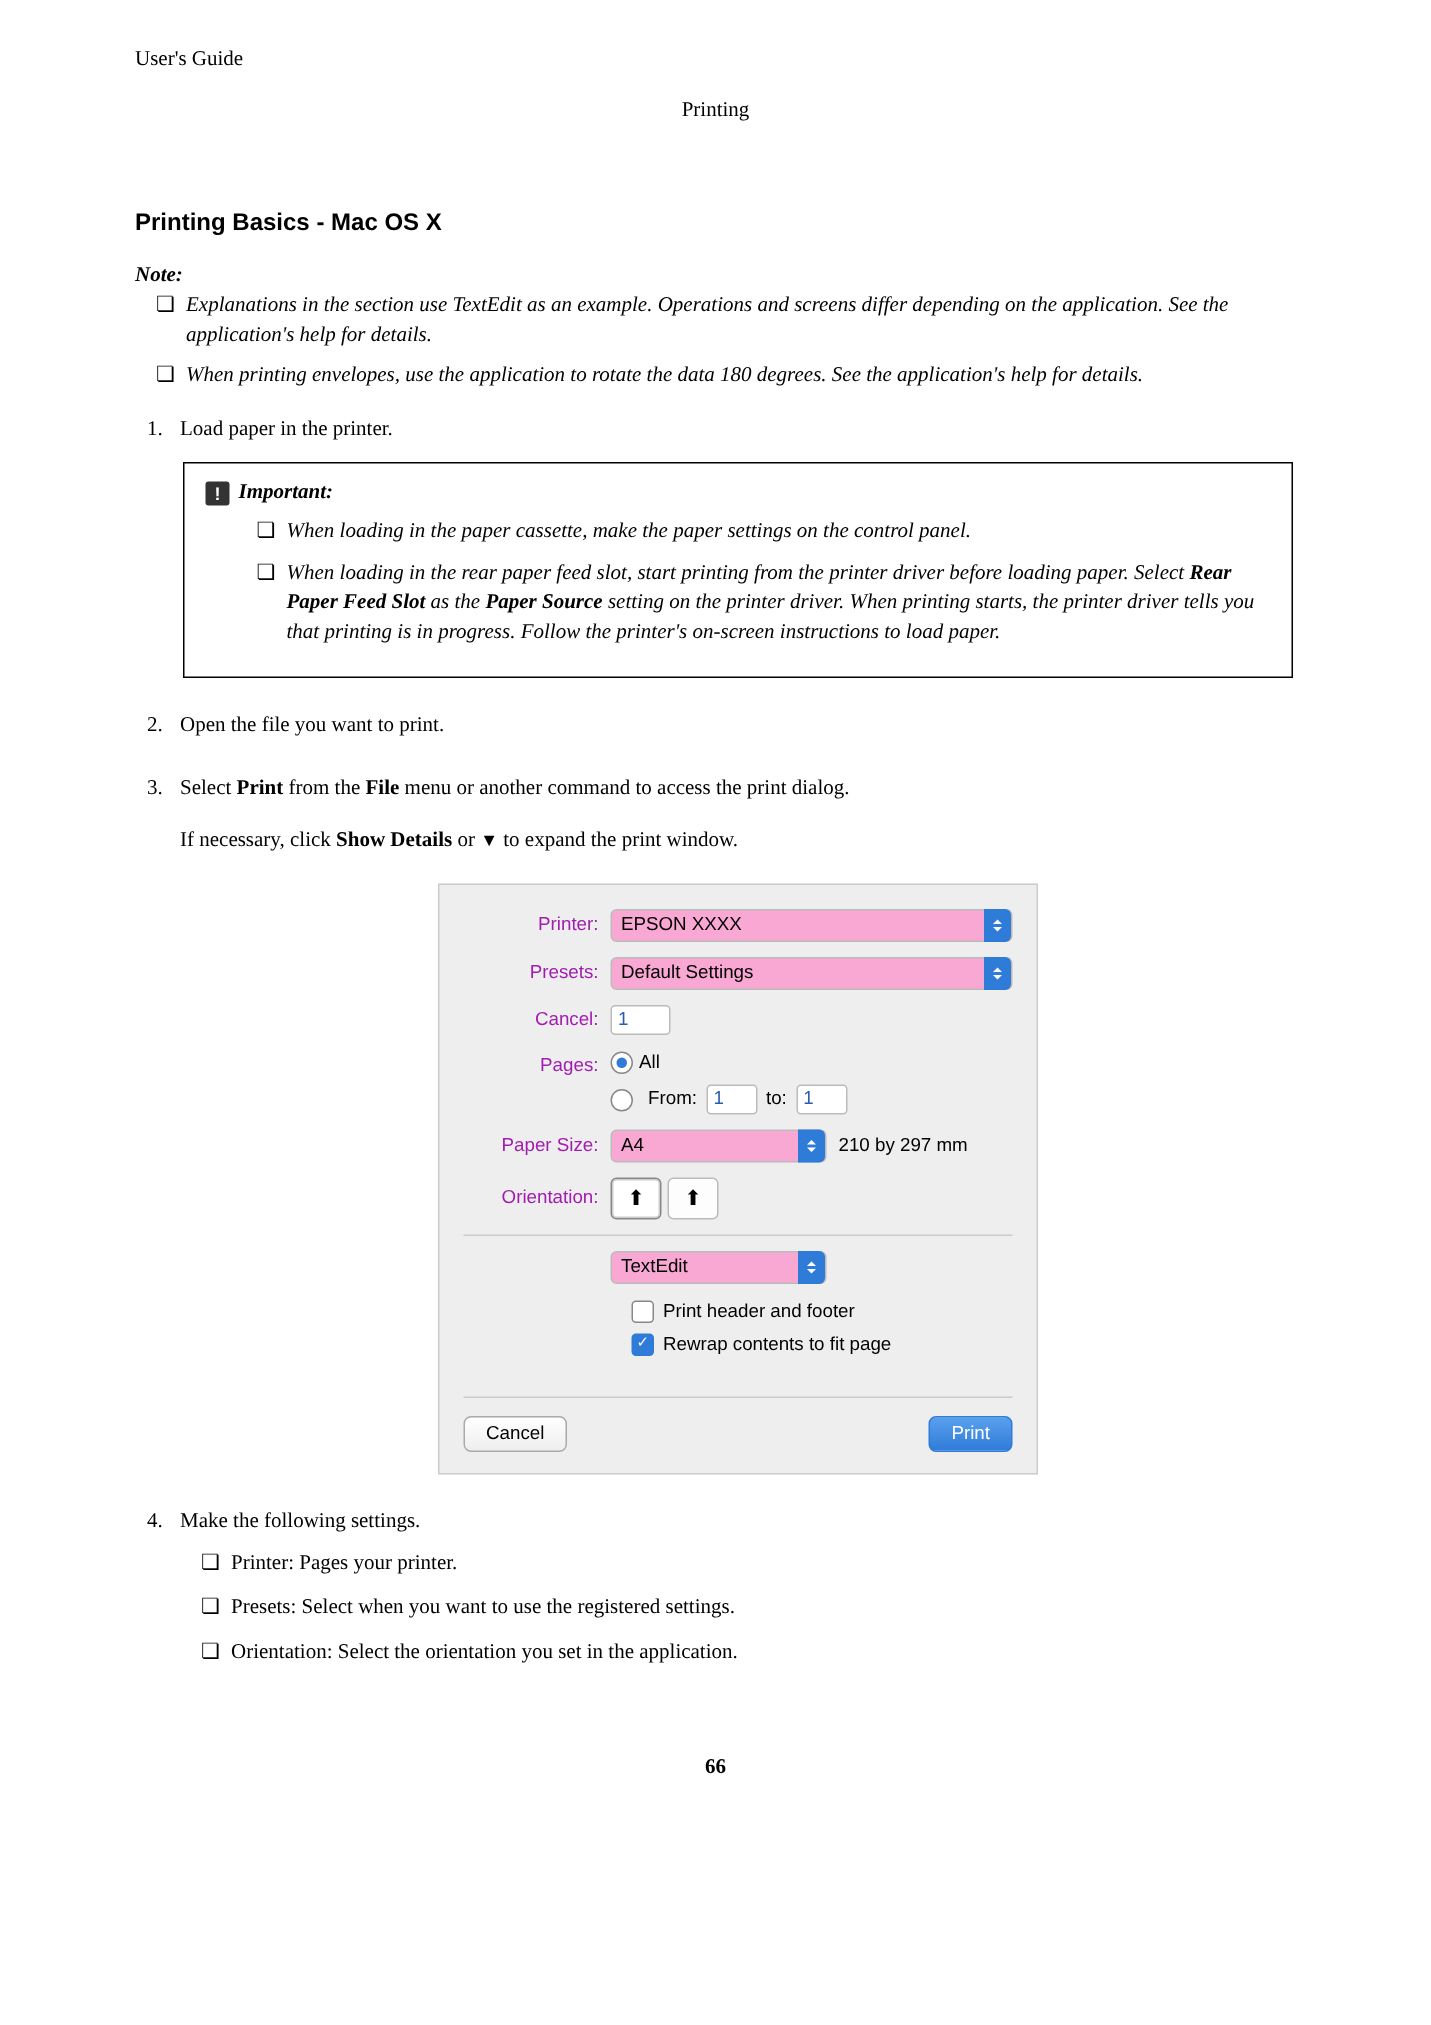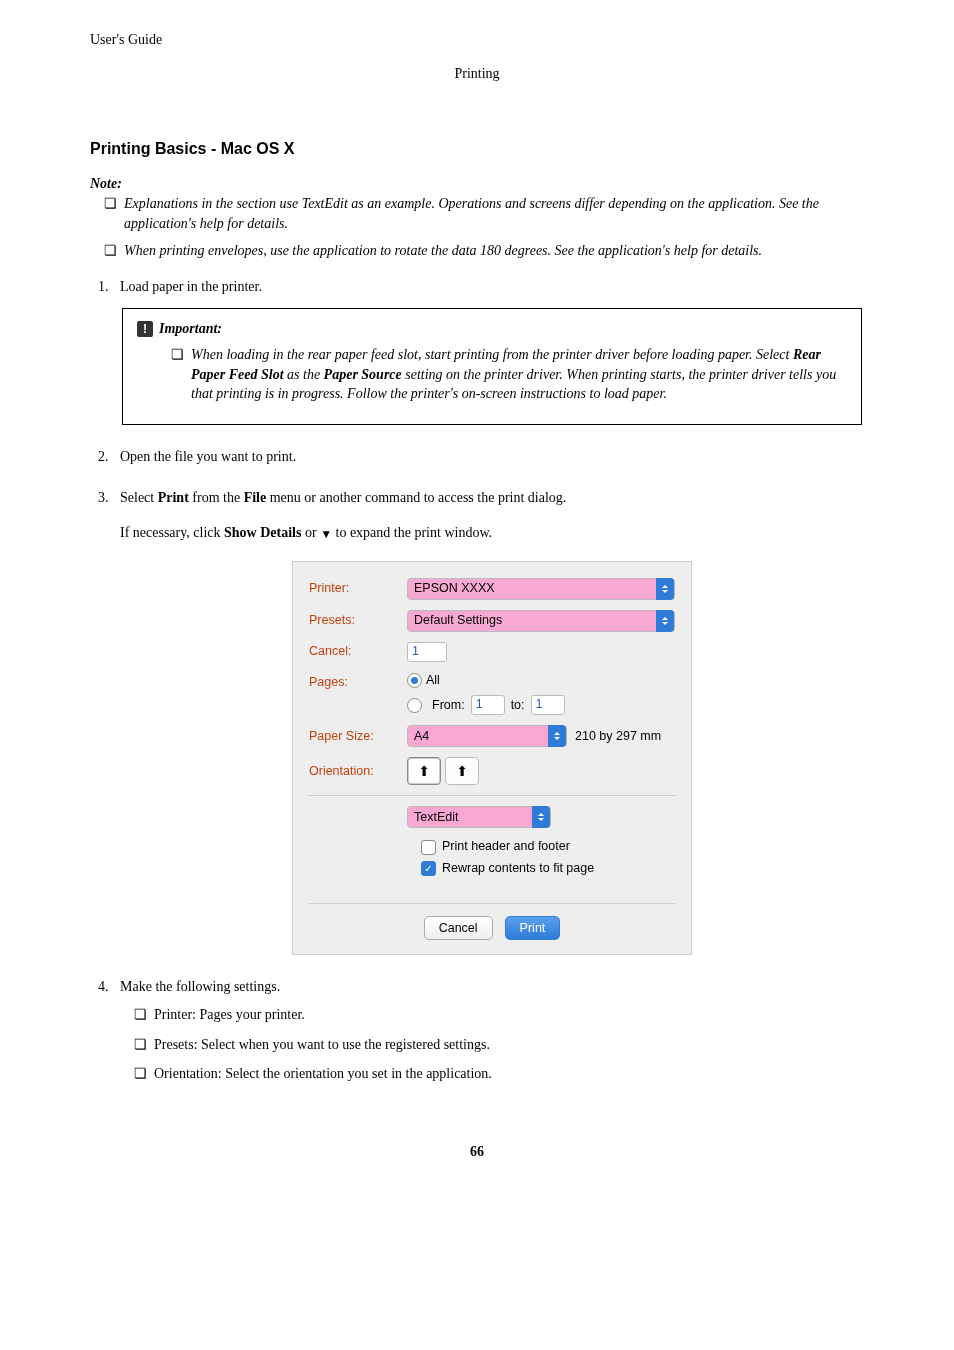--- a/index.html
+++ b/index.html
@@ -134,23 +134,23 @@
     color: #000;
     box-sizing: border-box;
   }
   .dlg-row {
     display: flex;
     align-items: center;
     margin-bottom: 10px;
   }
   .dlg-label {
     width: 90px;
-    text-align: left;
+    text-align: right;
     padding-right: 8px;
-    color: #c2410c;
+    color: #a21caf;
   }
   .dlg-select {
     display: flex;
     align-items: center;
     background: #f9a8d4;
     border: 1px solid #bbb;
     border-radius: 4px;
     height: 22px;
     padding-left: 6px;
     box-sizing: border-box;
@@ -234,21 +234,21 @@
     font-size: 10px;
     color: #fff;
   }
   .check.on { background: #2f7bd8; border-color: #2f7bd8; }
   .checkline { display:flex; align-items:center; margin-left: 112px; margin-bottom:4px; }
   .dlg-footer {
     border-top: 1px solid #ccc;
     margin-top: 26px;
     padding-top: 12px;
     display: flex;
-    justify-content: center;
+    justify-content: space-between;
     gap: 12px;
   }
   .btn {
     height: 22px;
     border-radius: 5px;
     padding: 0 14px;
     font-size: 12.5px;
     display: inline-flex;
     align-items: center;
     border: 1px solid #aaa;
@@ -298,20 +298,21 @@
 
 <ol class="steps">
   <li>
     <span>Load paper in the printer.</span>
     <div class="important-box">
       <div class="important-head">
         <span class="important-icon">!</span>
         <span>Important:</span>
       </div>
       <ul class="important-list">
+        <li>When loading in the paper cassette, make the paper settings on the control panel.</li>
         <li>
           <span>When loading in the rear paper feed slot, start printing from the printer driver before loading paper. Select </span><b>Rear Paper Feed Slot</b><span> as the </span><b>Paper Source</b><span> setting on the printer driver. When printing starts, the printer driver tells you that printing is in progress. Follow the printer's on-screen instructions to load paper.</span>
         </li>
       </ul>
     </div>
   </li>
 
   <li>Open the file you want to print.</li>
 
   <li>
@@ -351,21 +352,21 @@
             <span class="radio-dot"></span>
             <span>From:</span>
             <div class="dlg-input" style="width:34px">1</div>
             <span>to:</span>
             <div class="dlg-input" style="width:34px">1</div>
           </div>
         </div>
       </div>
       <div class="dlg-row">
         <div class="dlg-label">Paper Size:</div>
-        <div class="dlg-select" style="width:160px">
+        <div class="dlg-select" style="width:144px">
           <span>A4</span>
           <span class="sel-arrow"></span>
         </div>
         <span style="margin-left:8px">210 by 297 mm</span>
       </div>
       <div class="dlg-row">
         <div class="dlg-label">Orientation:</div>
         <span class="orient-btn sel">
           <span>⬆︎</span>
         </span>

